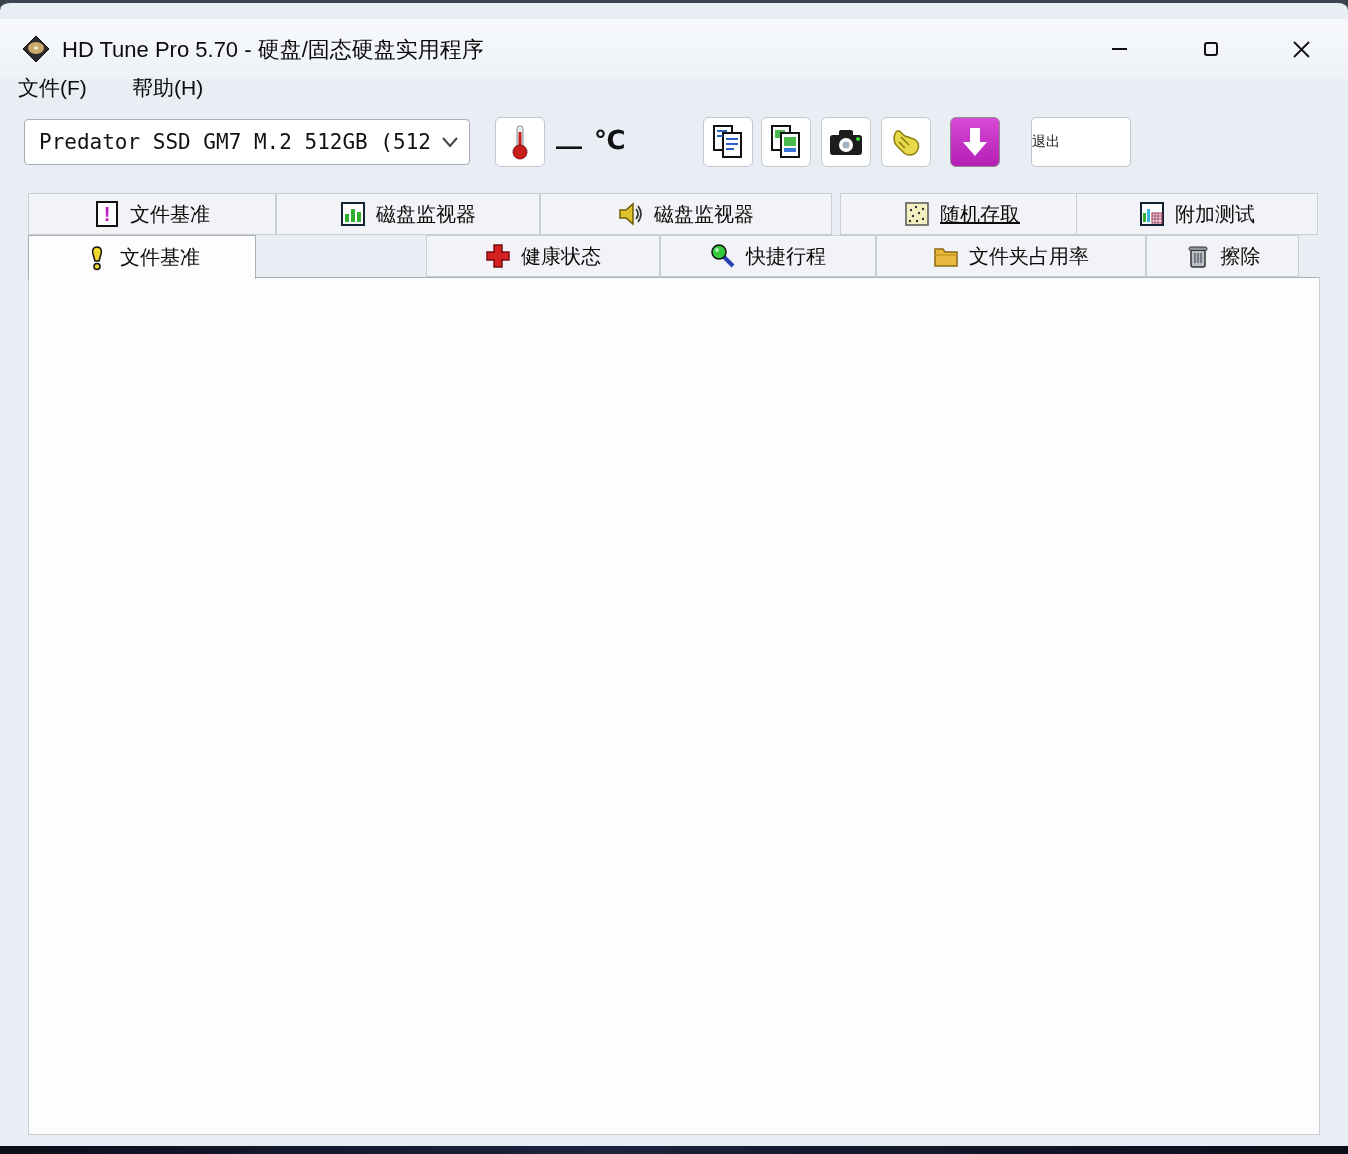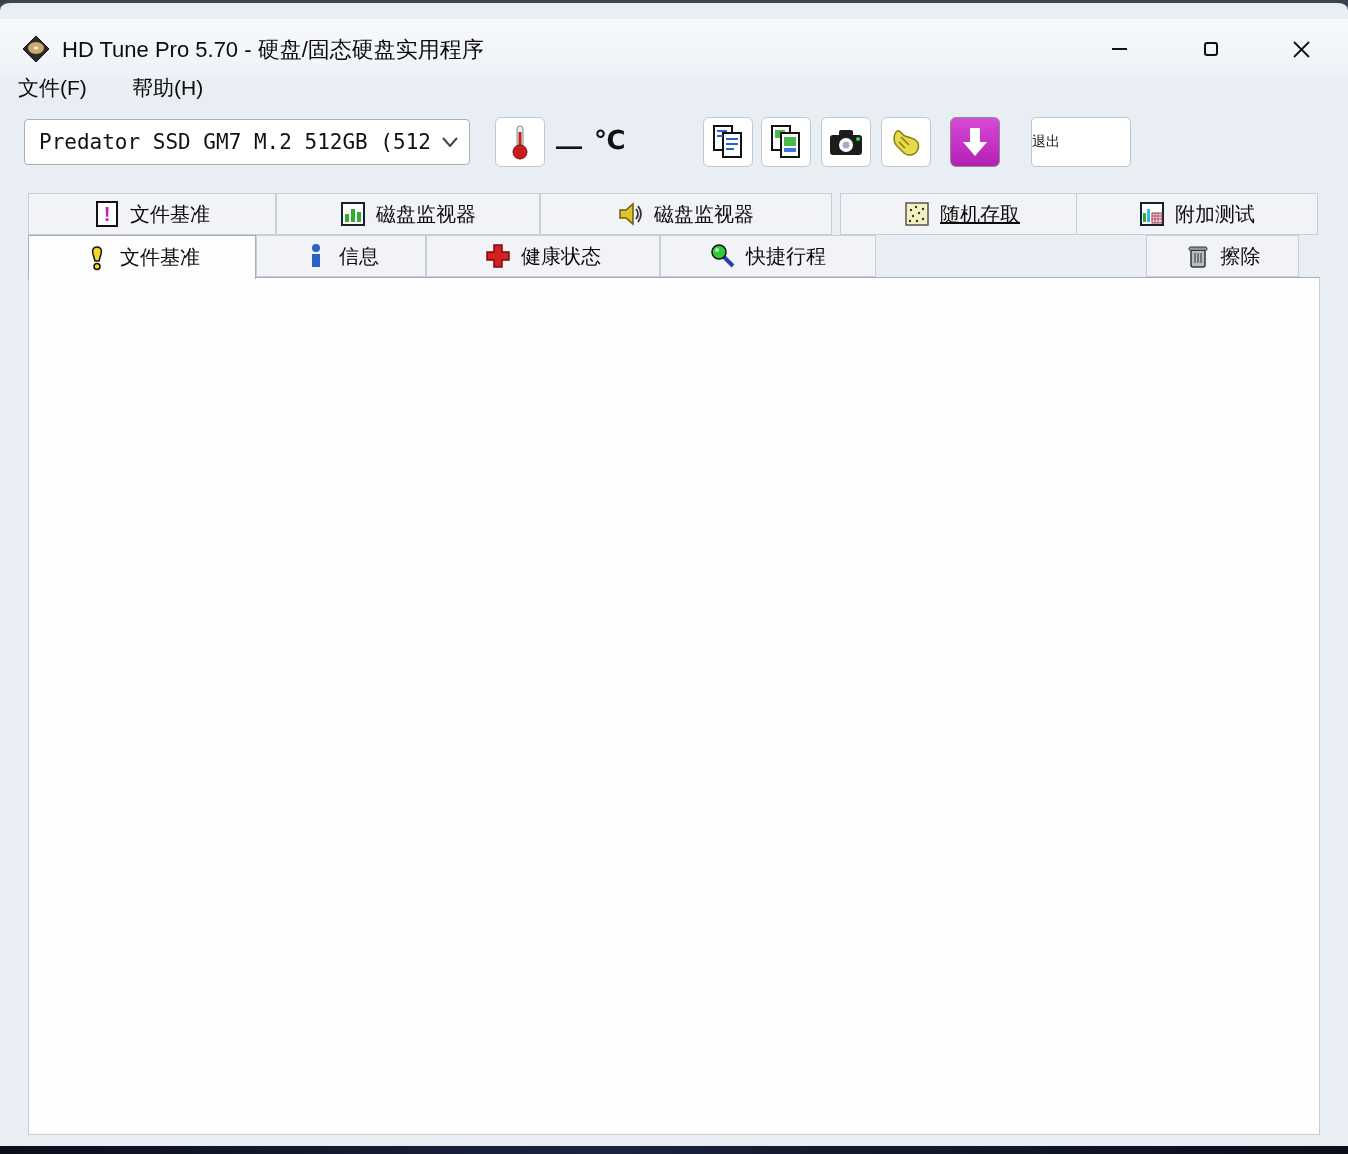--- a/index.html
+++ b/index.html
@@ -236,40 +236,40 @@
     <span>附加测试</span>
   </div>
 
   <div class="tab tab-row2 active" style="left:28px;width:228px;">
     <svg class="ticon" viewBox="0 0 26 26">
       <path d="M13 2 C17 2 18 5 17 9 L15 16 L11 16 L9 9 C8 5 9 2 13 2 Z" fill="#f2d72e" stroke="#111" stroke-width="1.5"></path>
       <circle cx="13" cy="21.5" r="3" fill="#f2d72e" stroke="#111" stroke-width="1.5"></circle>
     </svg>
     <span>文件基准</span>
   </div>
-  <div class="tab tab-row2" style="left:256px;width:170px;">
-    <svg class="ticon" viewBox="0 0 26 26">
-      <circle cx="13" cy="5" r="4" fill="#2a62c8"></circle>
-      <path d="M9 11 L17 11 L17 24 L9 24 Z" fill="#2a62c8"></path>
-    </svg>
-    <span>信息</span>
-  </div>
   <div class="tab tab-row2" style="left:426px;width:234px;">
     <svg class="ticon" viewBox="0 0 26 26">
       <path d="M9 2 h8 v7 h7 v8 h-7 v7 h-8 v-7 H2 v-8 h7 Z" fill="#d42020" stroke="#7a0d0d" stroke-width="1.5"></path>
     </svg>
     <span>健康状态</span>
   </div>
   <div class="tab tab-row2" style="left:660px;width:216px;">
     <svg class="ticon" viewBox="0 0 26 26">
       <line x1="13" y1="13" x2="23" y2="23" stroke="#2a3fb0" stroke-width="4"></line>
       <circle cx="9" cy="9" r="7" fill="#35c93c" stroke="#111" stroke-width="1.5"></circle>
       <circle cx="7" cy="7" r="2" fill="#aef0b0"></circle>
     </svg>
     <span>快捷行程</span>
+  </div>
+  <div class="tab tab-row2" style="left:876px;width:270px;">
+    <svg class="ticon" viewBox="0 0 26 26">
+      <path d="M2 6 L10 6 L12 9 L24 9 L24 23 L2 23 Z" fill="#e8b93e" stroke="#8a6a10" stroke-width="1.5"></path>
+      <path d="M2 12 L24 12" stroke="#c79a22" stroke-width="1.5"></path>
+    </svg>
+    <span>文件夹占用率</span>
   </div>
   <div class="tab tab-row2" style="left:1146px;width:153px;">
     <svg class="ticon" viewBox="0 0 26 26">
       <rect x="6" y="7" width="14" height="17" rx="2" fill="#b9bec4" stroke="#333" stroke-width="1.5"></rect>
       <rect x="4" y="4" width="18" height="3.5" rx="1.5" fill="#8f979e" stroke="#333" stroke-width="1"></rect>
       <path d="M10 10 v10 M13 10 v10 M16 10 v10" stroke="#5b6269" stroke-width="1.5"></path>
     </svg>
     <span>擦除</span>
   </div>
 

